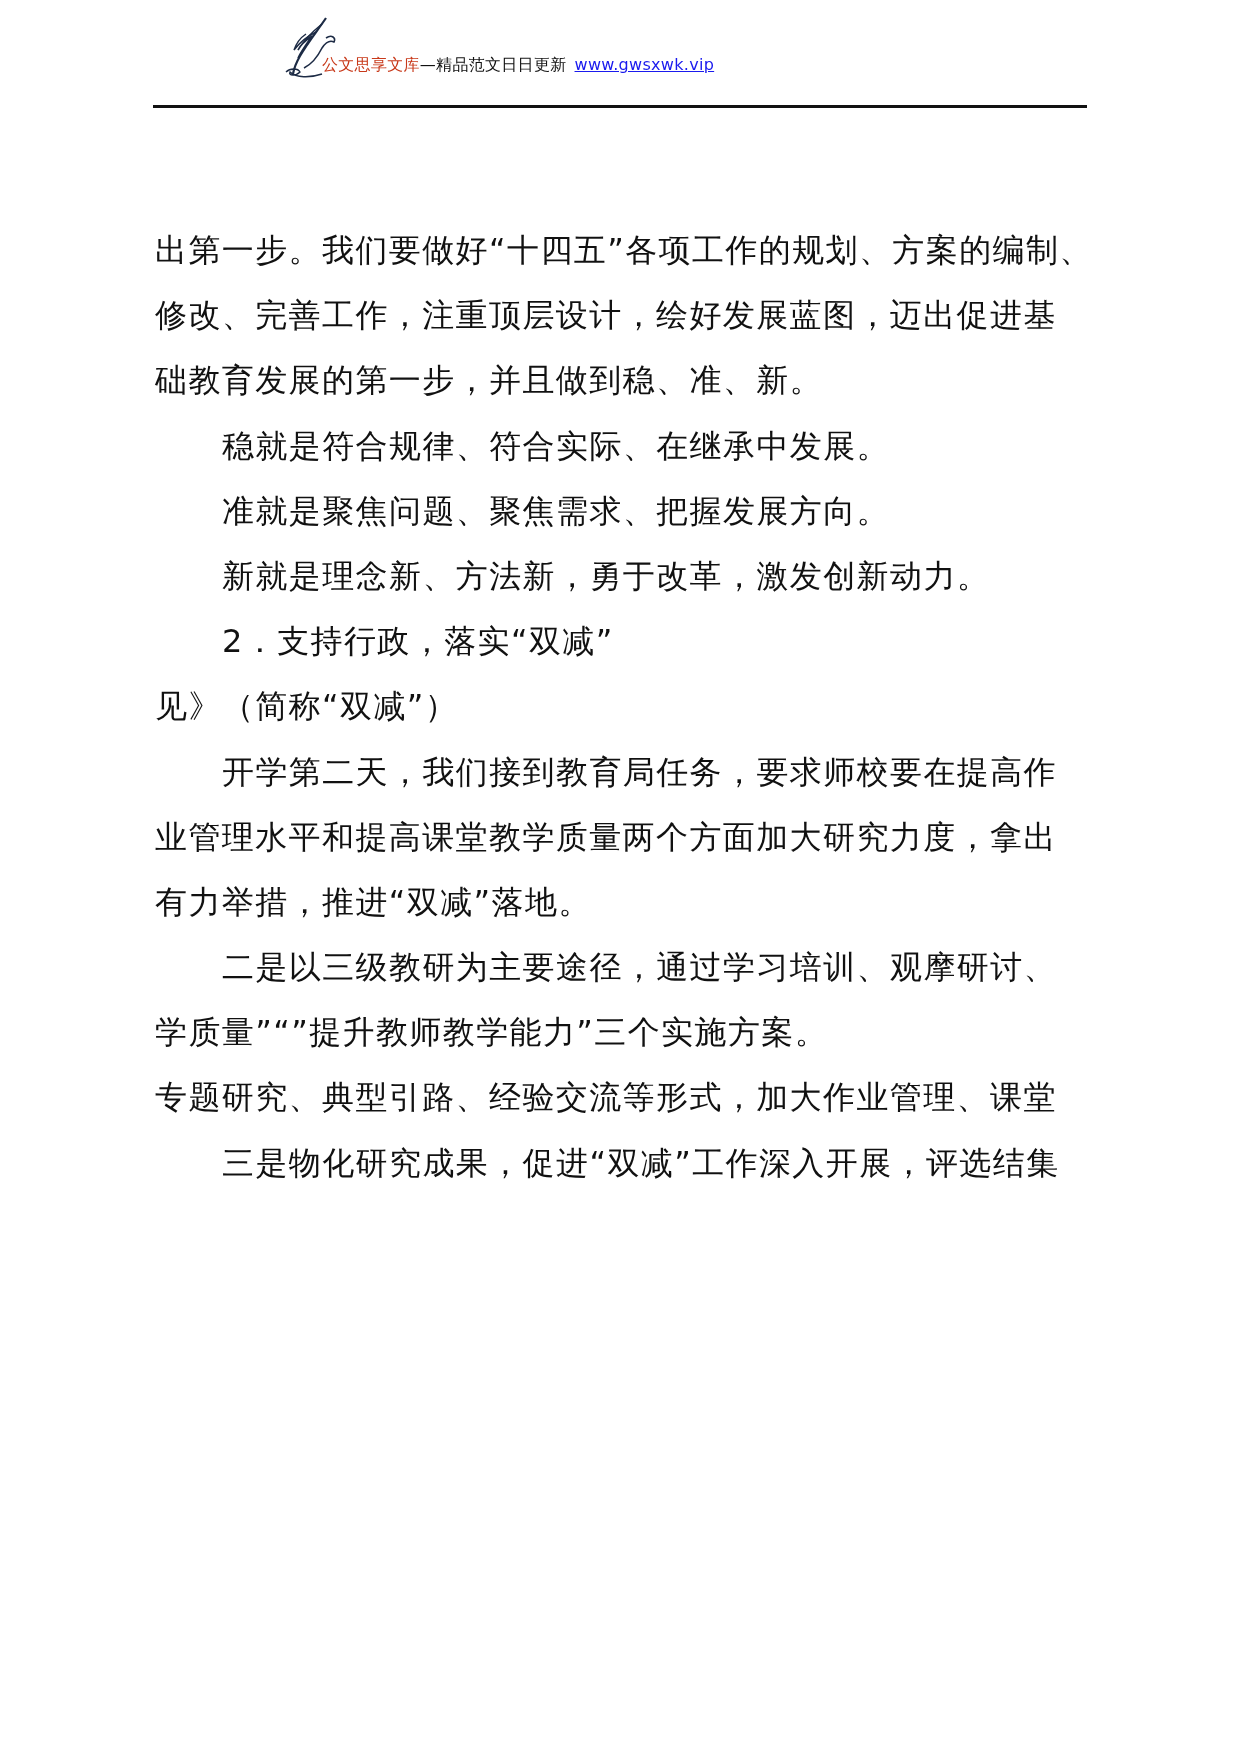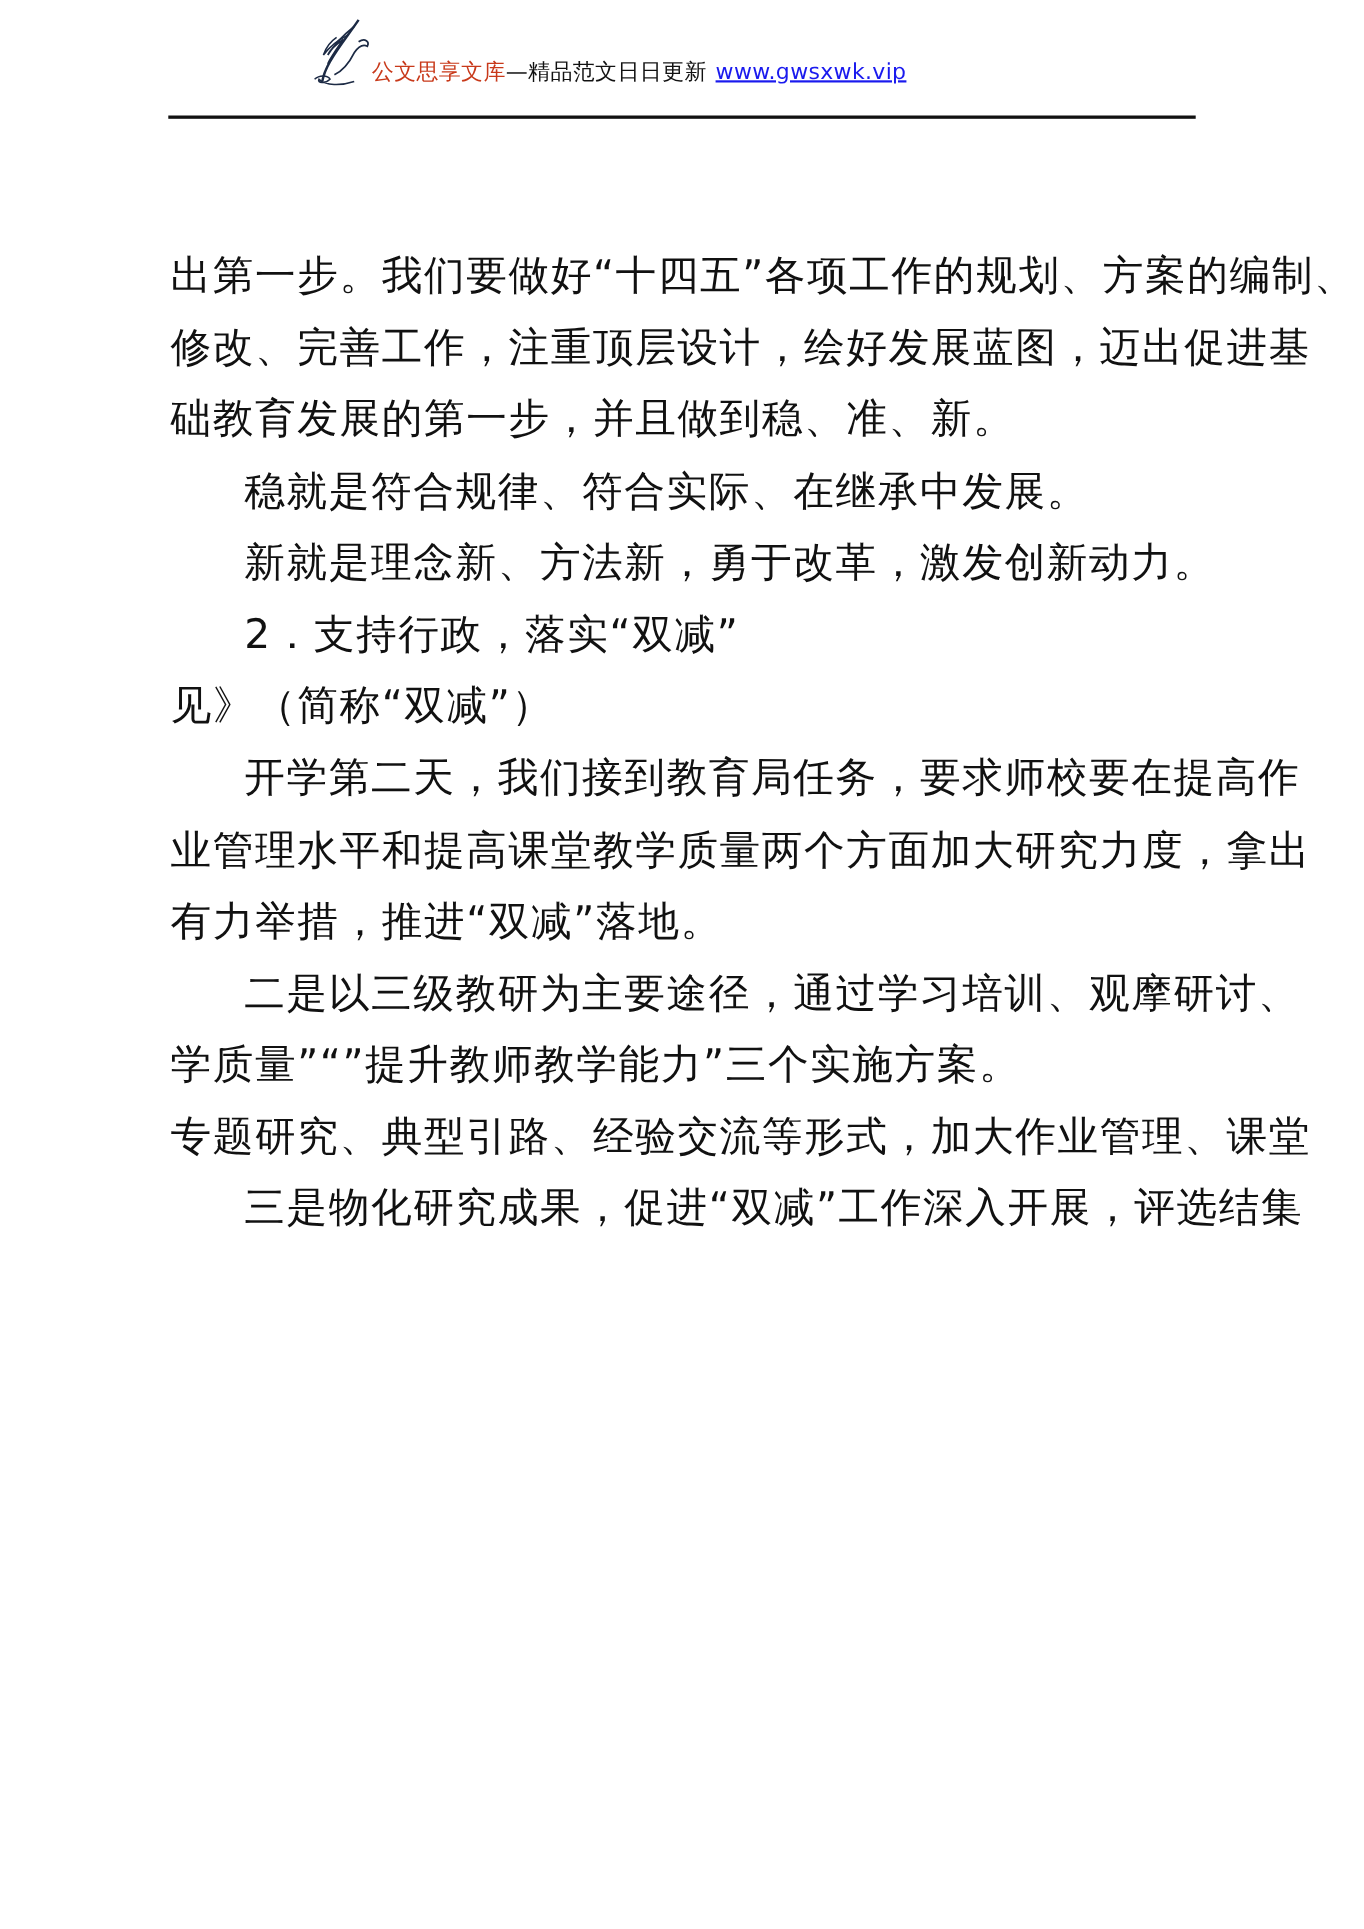--- a/index.html
+++ b/index.html
@@ -8,34 +8,34 @@
       font-family: "DejaVu Sans", "Liberation Sans", sans-serif;
       color: #111111;
     }
     .header {
       position: absolute; left: 0; top: 0; width: 1240px; height: 110px;
     }
     .logo {
       position: absolute; left: 282px; top: 16px; width: 56px; height: 66px;
     }
     .header-text {
-      position: absolute; left: 338px; top: 49px;
-      font-size: 20px; line-height: 32px; white-space: nowrap;
+      position: absolute; left: 322px; top: 49px;
+      font-size: 16px; line-height: 32px; white-space: nowrap;
       letter-spacing: 0.3px;
     }
     .brand { color: #c8391a; }
     .slogan { color: #111111; }
     .site-link { color: #1a1aee; text-decoration: underline; margin-left: 8px; }
     .header-rule {
       position: absolute; left: 153px; top: 105px; width: 934px; height: 3px;
       background: #111111;
     }
     .content {
       position: absolute; left: 155px; top: 218px; width: 935px;
-      font-size: 37px; line-height: 65.2px; letter-spacing: 1.4px;
+      font-size: 32px; line-height: 65.2px; letter-spacing: 1.4px;
     }
     .line { display: block; white-space: nowrap; height: 65.2px; }
     .indent { padding-left: 67px; }
   </style>
 </head>
 <body>
 
 <div class="header">
   <span class="logo">
     <svg width="56" height="66" viewBox="0 0 56 66">
@@ -50,20 +50,21 @@
     <span class="brand">公文思享文库</span><span class="slogan">—精品范文日日更新</span><a class="site-link">www.gwsxwk.vip</a>
   </div>
   <div class="header-rule"></div>
 </div>
 
 <div class="content">
   <span class="line">出第一步。我们要做好“十四五”各项工作的规划、方案的编制、</span>
   <span class="line">修改、完善工作，注重顶层设计，绘好发展蓝图，迈出促进基</span>
   <span class="line">础教育发展的第一步，并且做到稳、准、新。</span>
   <span class="line indent">稳就是符合规律、符合实际、在继承中发展。</span>
+  <span class="line indent">准就是聚焦问题、聚焦需求、把握发展方向。</span>
   <span class="line indent">新就是理念新、方法新，勇于改革，激发创新动力。</span>
   <span class="line indent">2．支持行政，落实“双减”</span>
   <span class="line">见》（简称“双减”）</span>
   <span class="line indent">开学第二天，我们接到教育局任务，要求师校要在提高作</span>
   <span class="line">业管理水平和提高课堂教学质量两个方面加大研究力度，拿出</span>
   <span class="line">有力举措，推进“双减”落地。</span>
   <span class="line indent">二是以三级教研为主要途径，通过学习培训、观摩研讨、</span>
   <span class="line">学质量”“”提升教师教学能力”三个实施方案。</span>
   <span class="line">专题研究、典型引路、经验交流等形式，加大作业管理、课堂</span>
   <span class="line indent">三是物化研究成果，促进“双减”工作深入开展，评选结集</span>

